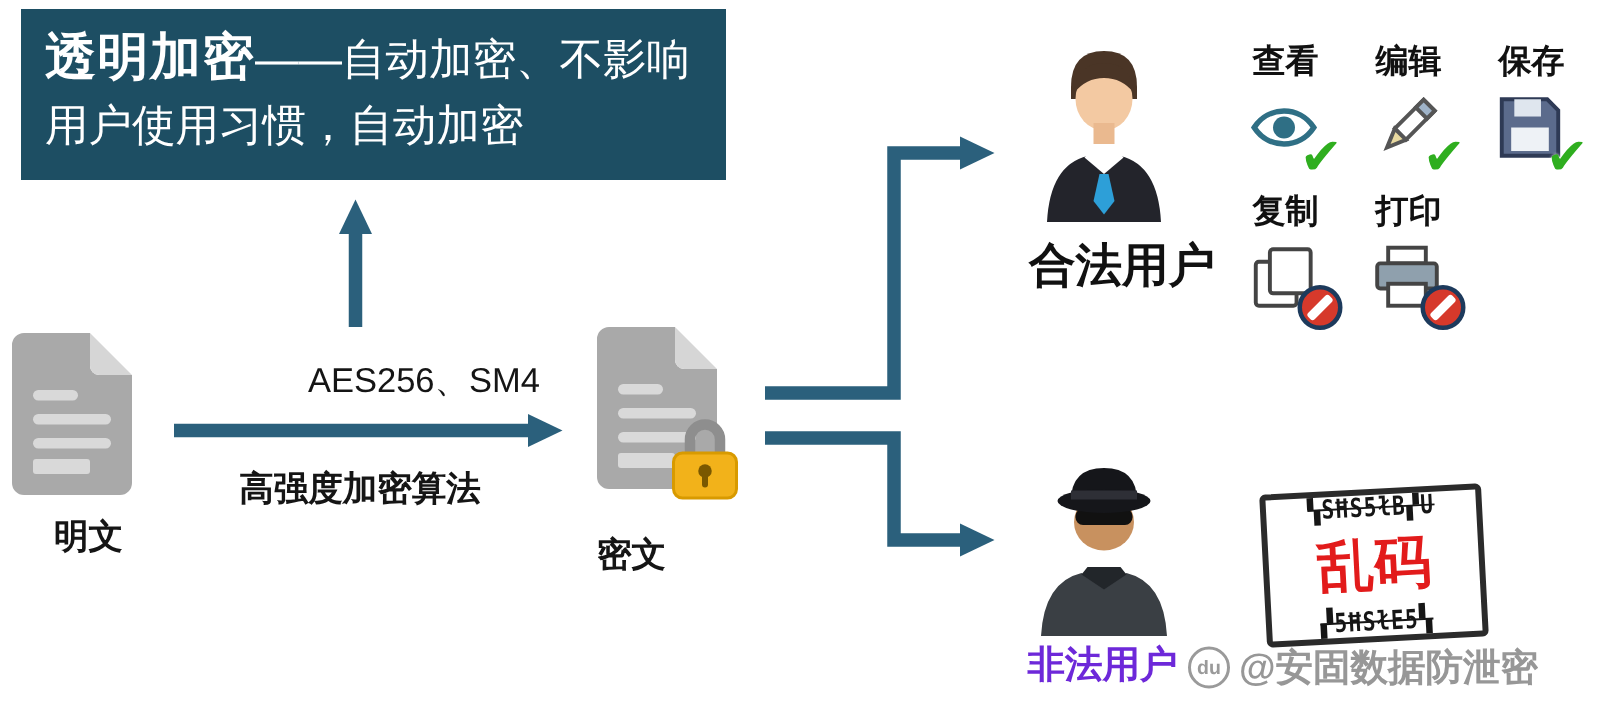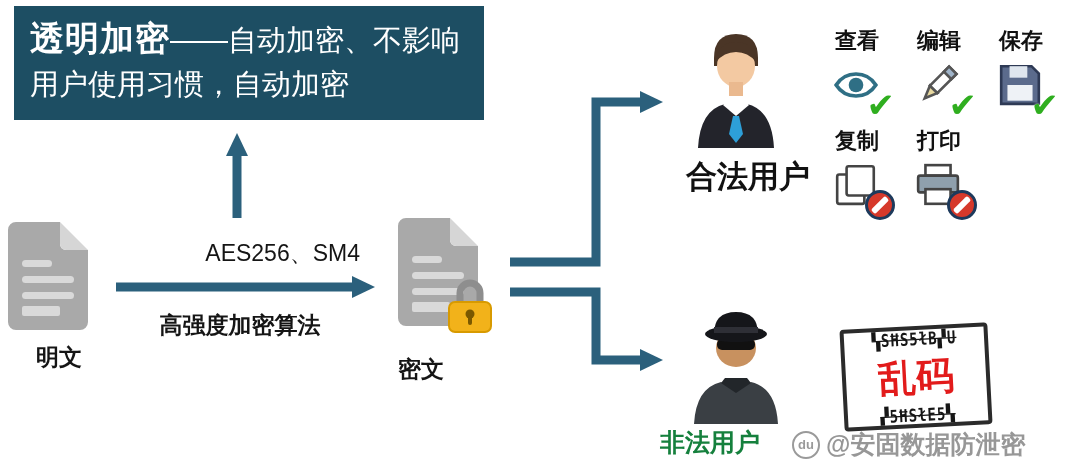--- a/index.html
+++ b/index.html
@@ -33,22 +33,22 @@
   .algo1{position:absolute;left:120px;top:238px;width:240px;text-align:right;
          font-size:23px;color:#151515;font-weight:500;}
   .algo2{position:absolute;left:120px;top:310px;width:240px;text-align:center;
          font-size:23px;color:#151515;font-weight:700;}
 
   
   .avatar-legit{position:absolute;left:686px;top:26px;width:100px;height:122px;}
   .lbl-legit{position:absolute;left:660px;top:156px;width:150px;text-align:right;
              font-size:31px;font-weight:600;color:#111;}
   .avatar-spy{position:absolute;left:684px;top:298px;width:104px;height:126px;}
-  .lbl-spy{position:absolute;left:660px;top:426px;width:150px;
-           font-size:25px;font-weight:600;color:#15803d;}
+  .lbl-spy{position:absolute;left:660px;top:426px;width:150px;text-align:center;
+           font-size:25px;font-weight:600;color:#6d28d9;}
 
   
   .perm-grid{
     position:absolute;left:816px;top:26px;width:246px;
     display:grid;grid-template-columns:repeat(3,82px);row-gap:14px;justify-items:center;
   }
   .perm-cell{display:flex;flex-direction:column;align-items:center;}
   .perm-label{font-size:22px;font-weight:600;color:#111;margin-bottom:6px;}
   .perm-iconwrap{position:relative;width:48px;height:50px;}
   .perm-iconwrap svg{width:46px;height:46px;display:block;}

